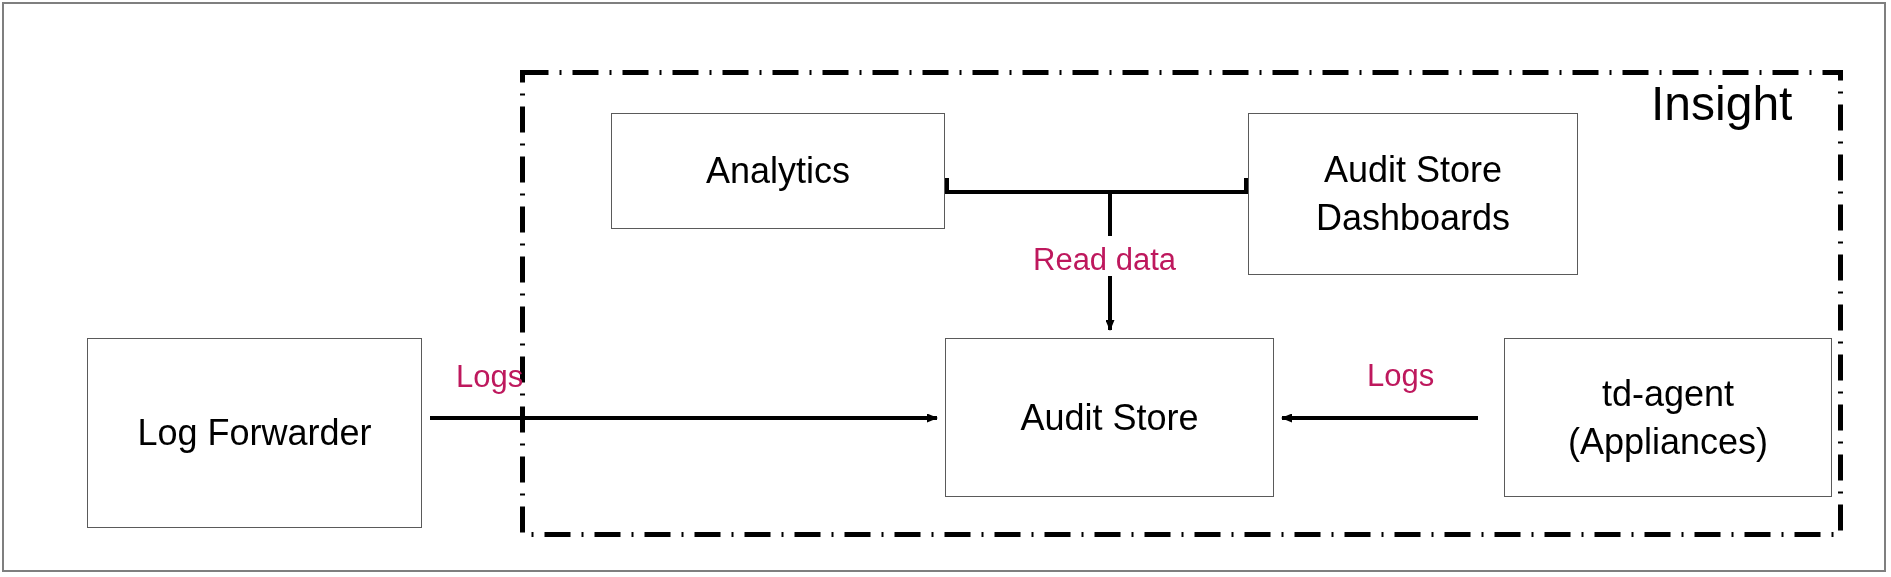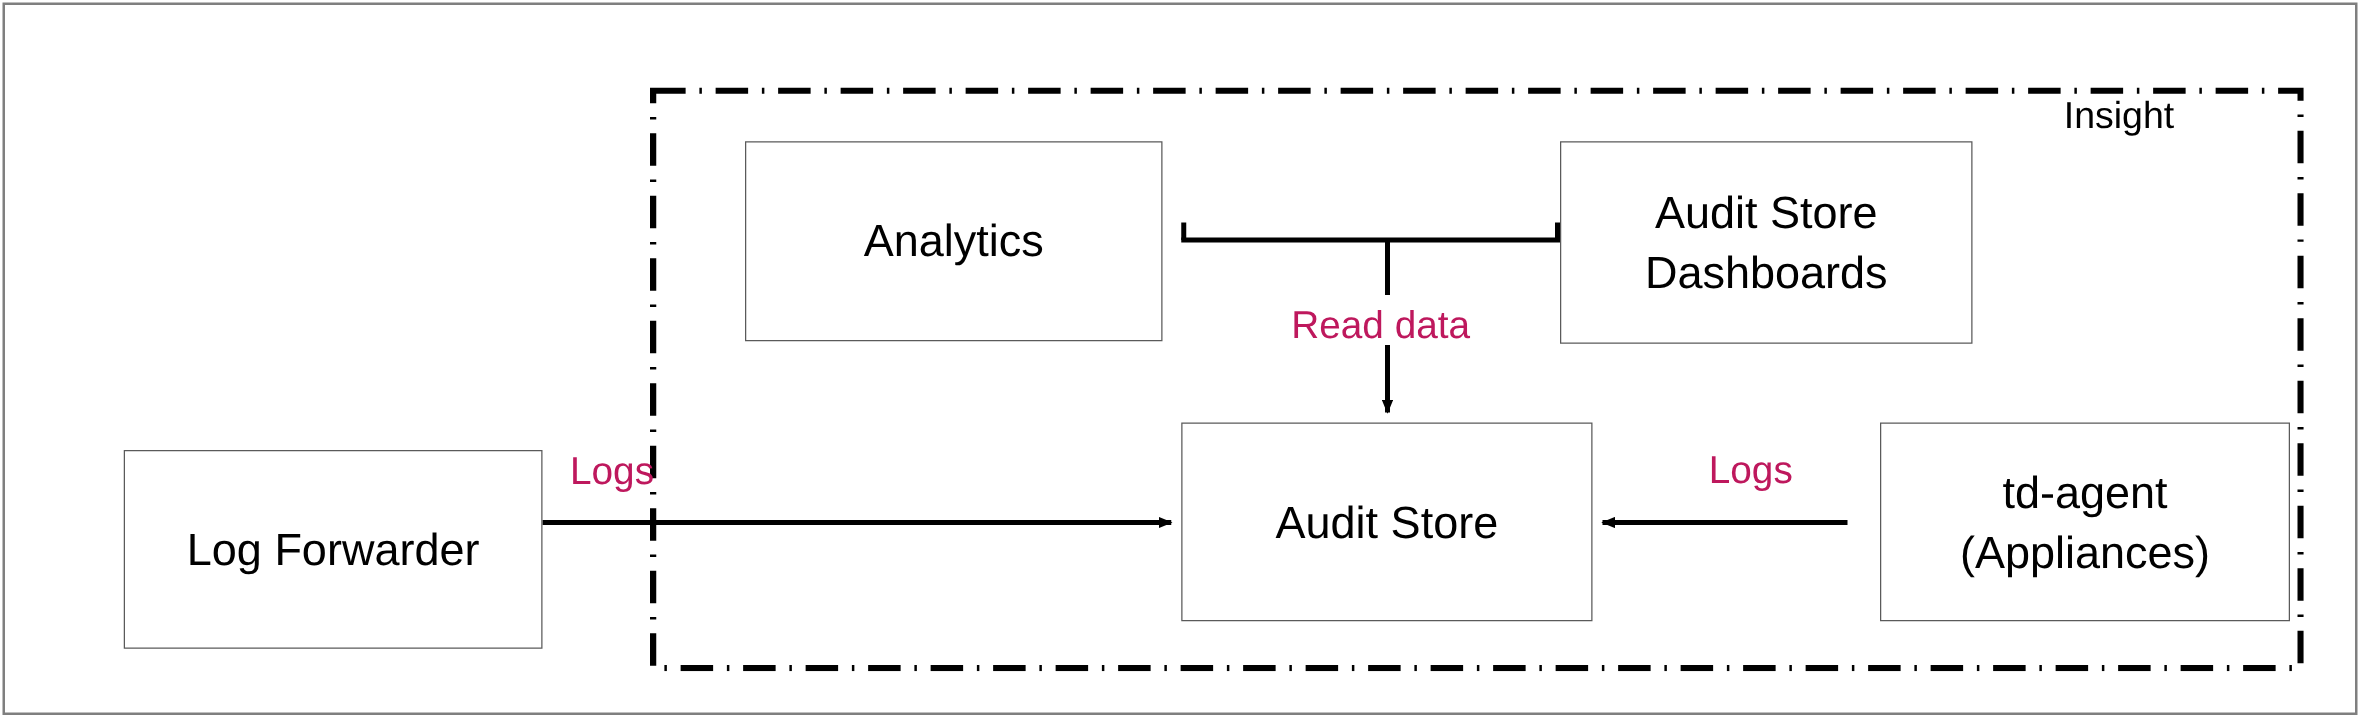--- a/index.html
+++ b/index.html
@@ -34,45 +34,45 @@
     height: 467px;
     box-sizing: border-box;
     border: 0;
   }
   #insight-boundary svg { display: block; }
 
   #insight-label {
     position: absolute;
     left: 1651px;
     top: 76px;
-    font-size: 30px;
+    font-size: 48px;
     color: #000000;
     white-space: nowrap;
     line-height: 1.15;
   }
 
   .node {
     position: absolute;
     box-sizing: border-box;
     border: 1.5px solid #5a5a5a;
     background: #ffffff;
     display: flex;
     align-items: center;
     justify-content: center;
     text-align: center;
     color: #000000;
     font-size: 36px;
     line-height: 1.32;
     padding: 0 6px;
   }
 
-  #node-analytics      { left: 596px;  top: 113px; width: 334px; height: 160px; }
+  #node-analytics      { left: 611px;  top: 113px; width: 334px; height: 116px; }
   #node-dashboards     { left: 1248px; top: 113px; width: 330px; height: 162px; }
   #node-audit-store    { left: 945px;  top: 338px; width: 329px; height: 159px; }
-  #node-log-forwarder  { left: 99px;   top: 338px; width: 335px; height: 159px; margin-top: 22px; }
+  #node-log-forwarder  { left: 87px;   top: 338px; width: 335px; height: 190px; }
   #node-td-agent       { left: 1504px; top: 338px; width: 328px; height: 159px; }
 
   
   #connectors {
     position: absolute;
     left: 0;
     top: 0;
     width: 1891px;
     height: 577px;
     pointer-events: none;

